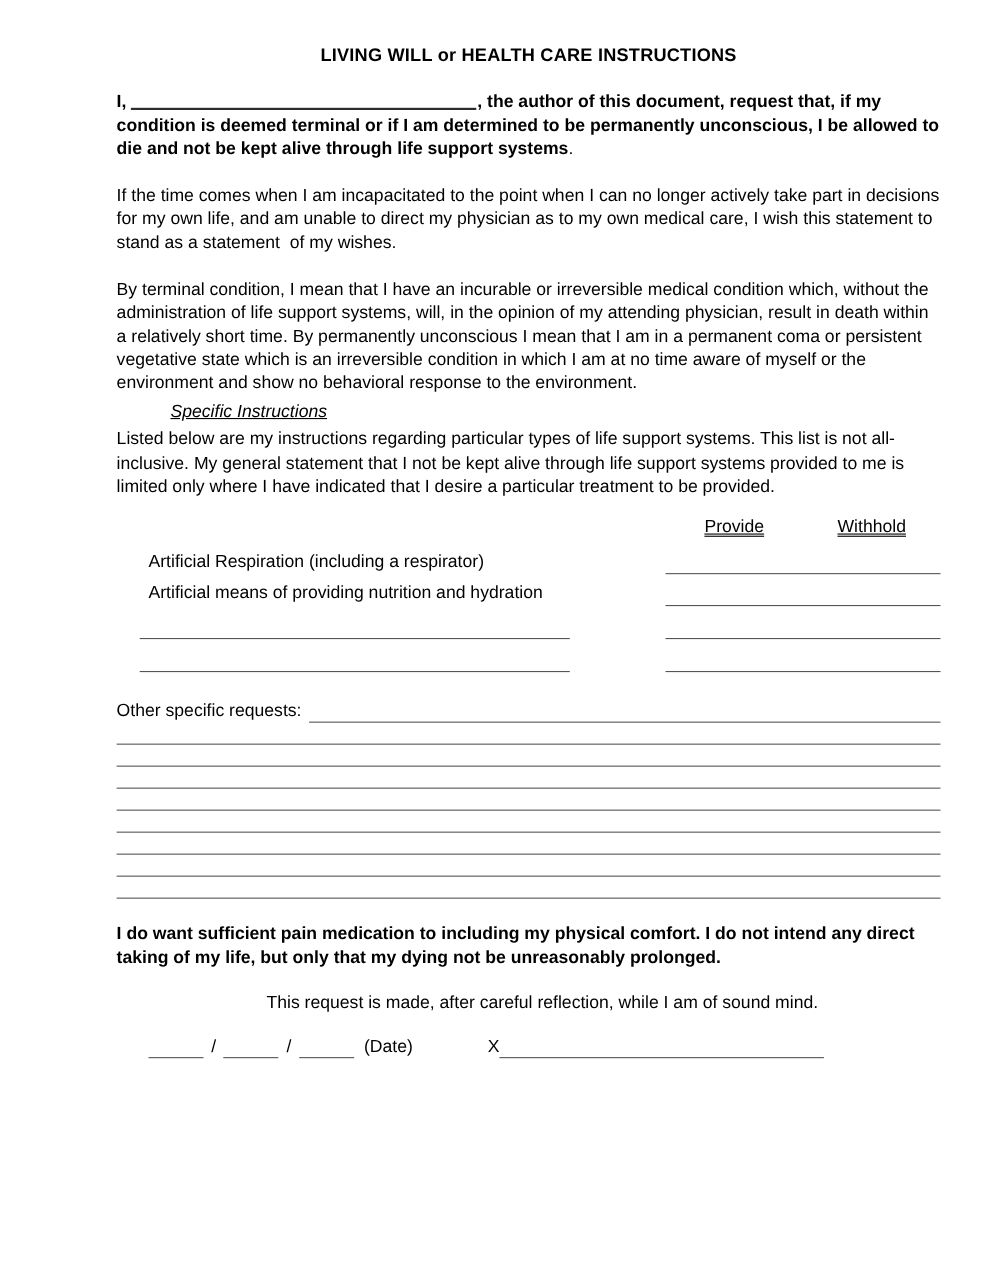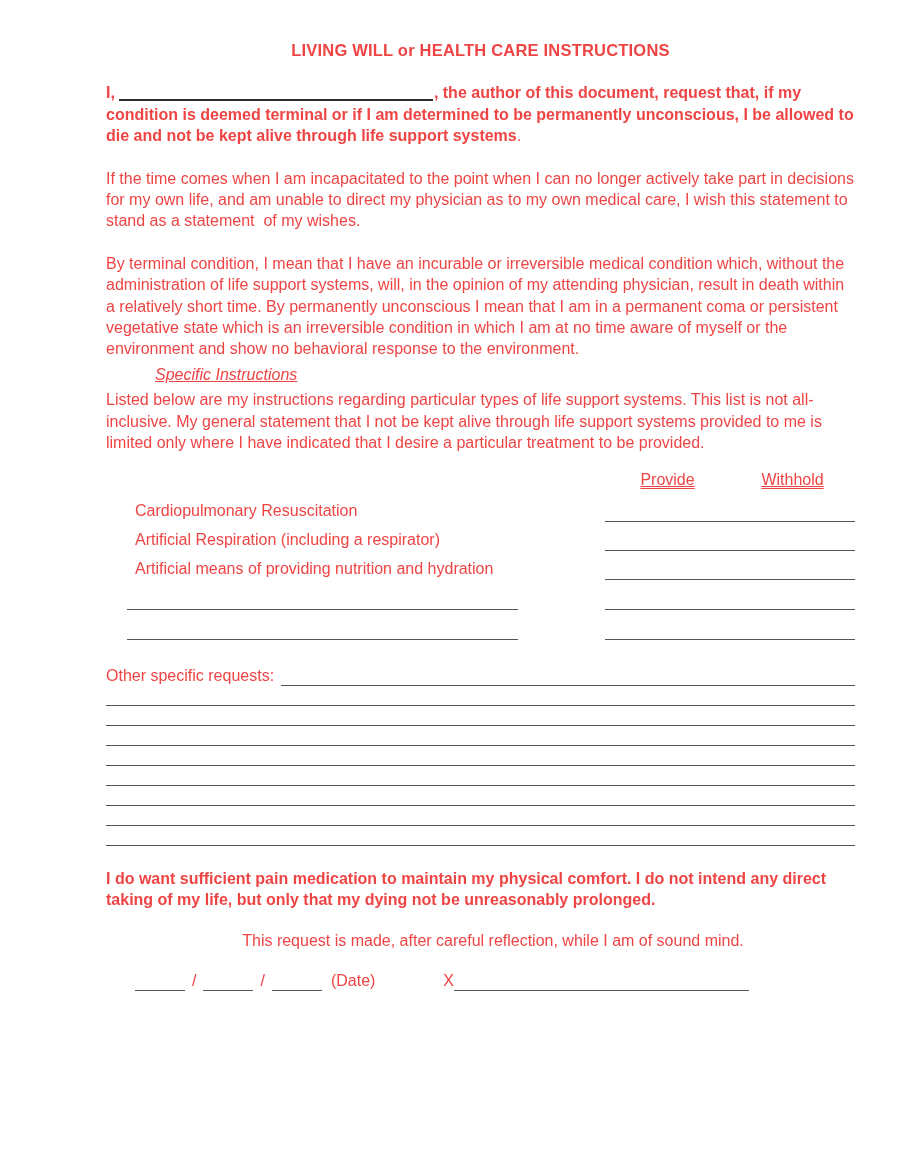--- a/index.html
+++ b/index.html
@@ -1,20 +1,20 @@
 <!DOCTYPE html>
 <html><head>
 <meta charset="utf-8">
 <style>
   * { margin:0; padding:0; box-sizing:border-box; }
   html, body { background:#ffffff; }
   .page {
     width:900px; height:1165px; margin:0 auto; background:#ffffff;
     font-family:"Liberation Sans","DejaVu Sans",sans-serif;
-    font-size:16px; line-height:21.4px; color:#ef4444;
+    font-size:16px; line-height:21.4px; color:#000000;
     padding:40px 45px 0 106px; position:relative; overflow:hidden;
   }
   .title { font-size:16.5px; font-weight:bold; text-align:center; letter-spacing:0.2px; }
   .para { margin-top:21px; white-space:pre-wrap; }
   .bold { font-weight:bold; }
   .normal-weight { font-weight:normal; }
   .name-blank {
     display:inline-block; width:314px; height:1px;
     border-bottom:2px solid #2c2c2c; vertical-align:-3px; margin:0 1px 0 4px;
   }
@@ -65,24 +65,20 @@
 
   <div class="treat-table">
     <div class="t-header">
       <div class="hwrap">
         <span class="col-head">Provide</span>
         <span class="col-head">Withhold</span>
       </div>
     </div>
 
     <div class="t-row">
-      <span class="t-label">Cardiopulmonary Resuscitation</span>
-      <span class="t-line"></span>
-    </div>
-    <div class="t-row">
       <span class="t-label">Artificial Respiration (including a respirator)</span>
       <span class="t-line"></span>
     </div>
     <div class="t-row">
       <span class="t-label">Artificial means of providing nutrition and hydration</span>
       <span class="t-line"></span>
     </div>
     <div class="t-row blank">
       <span class="t-blank-left"></span>
       <span class="t-line"></span>
@@ -101,21 +97,21 @@
       <div class="ruled-line"></div>
       <div class="ruled-line"></div>
       <div class="ruled-line"></div>
       <div class="ruled-line"></div>
       <div class="ruled-line"></div>
       <div class="ruled-line"></div>
       <div class="ruled-line"></div>
       <div class="ruled-line"></div>
     </div>
 
-  <p class="pain-para">I do want sufficient pain medication to maintain my physical comfort. I do not intend any direct taking of my life, but only that my dying not be unreasonably prolonged.</p>
+  <p class="pain-para">I do want sufficient pain medication to including my physical comfort. I do not intend any direct taking of my life, but only that my dying not be unreasonably prolonged.</p>
 
   <p class="sound-para">This request is made, after careful reflection, while I am of sound mind.</p>
 
   <div class="date-row">
     <span class="d-blank"></span>
     <span class="d-slash">/</span>
     <span class="d-blank"></span>
     <span class="d-slash">/</span>
     <span class="d-blank"></span>
     <span class="date-label">(Date)</span>

